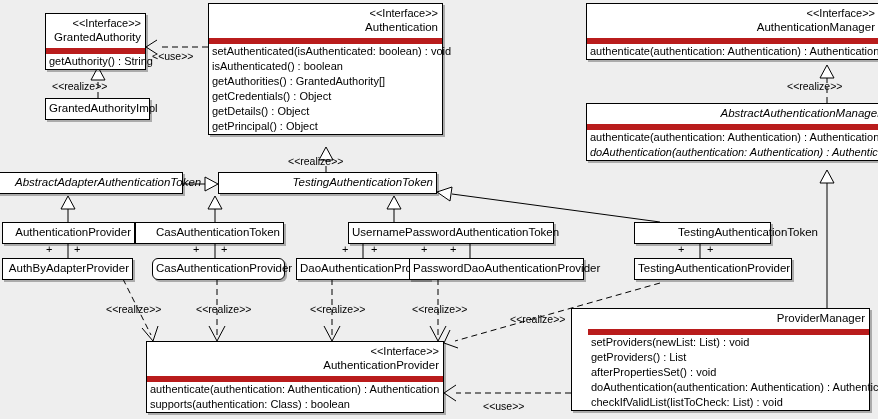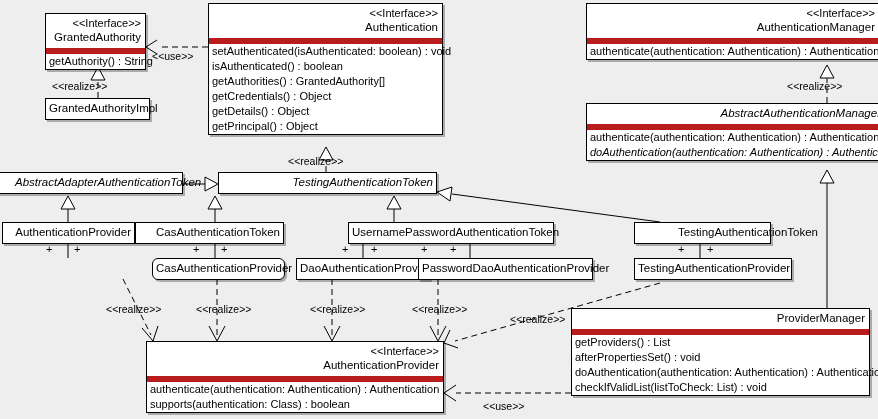--- a/index.html
+++ b/index.html
@@ -247,33 +247,36 @@
   <div class="plusmark" style="left:371px; top:244px;">+</div>
   <div class="plusmark" style="left:421px; top:244px;">+</div>
   <div class="plusmark" style="left:450px; top:244px;">+</div>
 
   <div class="uml" style="left:634px; top:222px; width:137px;padding-left:40px;">
     <div class="simple">TestingAuthenticationToken</div>
   </div>
   <div class="plusmark" style="left:678px; top:244px;">+</div>
   <div class="plusmark" style="left:707px; top:244px;">+</div>
 
+  <div class="uml" style="left:2px; top:258px; width:131px;">
+    <div class="simple">AuthByAdapterProvider</div>
+  </div>
   <div class="edge-label" style="left:106px; top:303px;">&lt;&lt;realize&gt;&gt;</div>
 
   <div class="uml" style="left:152px; top:258px; width:133px;border-radius:6px;">
     <div class="simple">CasAuthenticationProvider</div>
   </div>
   <div class="edge-label" style="left:196px; top:303px;">&lt;&lt;realize&gt;&gt;</div>
 
   <div class="uml" style="left:296px; top:258px; width:134px;">
     <div class="simple">DaoAuthenticationProvider</div>
   </div>
   <div class="edge-label" style="left:310px; top:303px;">&lt;&lt;realize&gt;&gt;</div>
 
-  <div class="uml" style="left:418px; top:258px; width:175px;">
+  <div class="uml" style="left:409px; top:258px; width:175px;">
     <div class="simple">PasswordDaoAuthenticationProvider</div>
   </div>
   <div class="edge-label" style="left:412px; top:303px;">&lt;&lt;realize&gt;&gt;</div>
 
   <div class="uml" style="left:634px; top:258px; width:158px;">
     <div class="simple">TestingAuthenticationProvider</div>
   </div>
   <div class="edge-label" style="left:510px; top:313px;">&lt;&lt;realize&gt;&gt;</div>
 
   <div class="uml" style="left:146px; top:341px; width:298px;">
@@ -281,25 +284,26 @@
       <span class="stereo">&lt;&lt;Interface&gt;&gt;</span>
       <span class="cname">AuthenticationProvider</span>
     </div>
     <div class="compart">
       <div class="mrow">authenticate(authentication: Authentication) : Authentication</div>
       <div class="mrow">supports(authentication: Class) : boolean</div>
     </div>
   </div>
   <div class="edge-label" style="left:483px; top:400px;">&lt;&lt;use&gt;&gt;</div>
 
-  <div class="uml" style="left:571px; top:308px; width:299px;">
+  <div class="uml" style="left:571px; top:308px; width:299px;padding-left:16px;">
     <div class="hdr">
       <span class="cname">ProviderManager</span>
     </div>
     <div class="compart">
+      <div class="mrow">setProviders(newList: List) : void</div>
       <div class="mrow">getProviders() : List</div>
       <div class="mrow">afterPropertiesSet() : void</div>
       <div class="mrow">doAuthentication(authentication: Authentication) : Authentication</div>
       <div class="mrow">checkIfValidList(listToCheck: List) : void</div>
     </div>
   </div>
 
 </div>
 
 </body></html>

